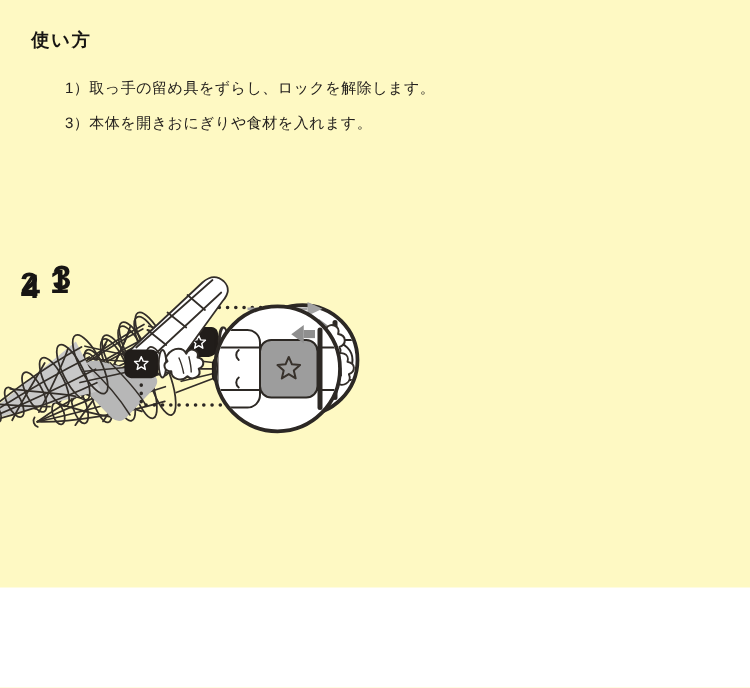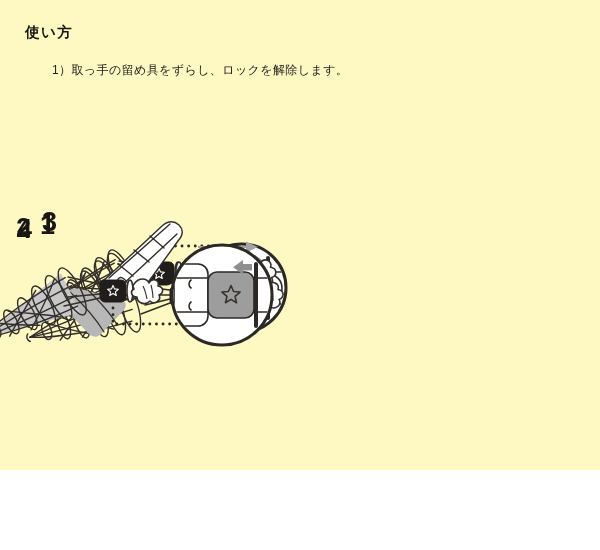--- a/index.html
+++ b/index.html
@@ -40,20 +40,21 @@
 </style>
 </head>
 <body>
 
 <div class="sheet">
 
   <h1 class="title">使い方</h1>
 
   <ul class="instructions">
     <li>1）取っ手の留め具をずらし、ロックを解除します。</li>
+    <li>3）本体を開きおにぎりや食材を入れます。</li>
   </ul>
 
 
   <div class="figures">
 
     <figure class="panel" id="panel1">
       <div class="step-num">1</div>
       <svg class="illus" viewBox="0 0 300 175">
         <defs>
           <path id="star1" d="M0,-7 L1.9,-2.6 L6.7,-2.2 L3,1 L4.1,5.7 L0,3.2 L-4.1,5.7 L-3,1 L-6.7,-2.2 L-1.9,-2.6 Z"></path>

